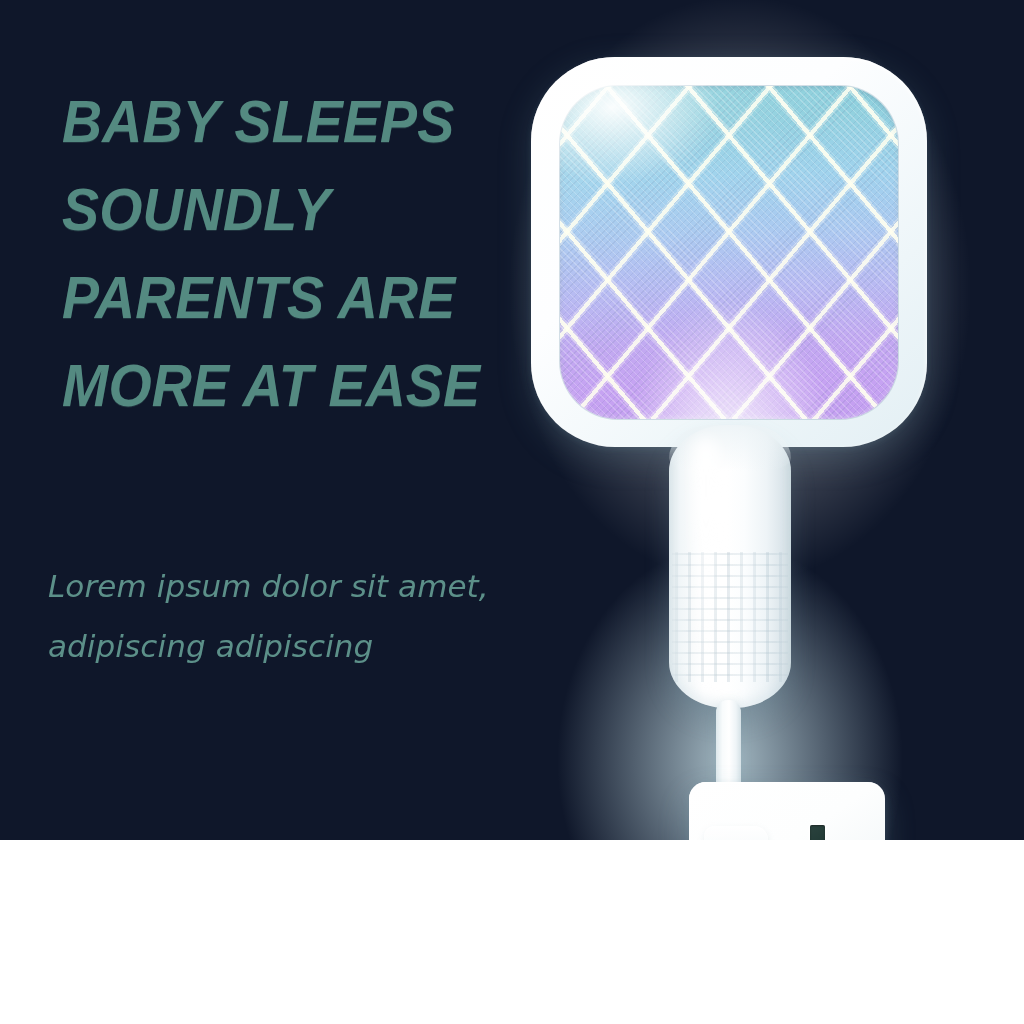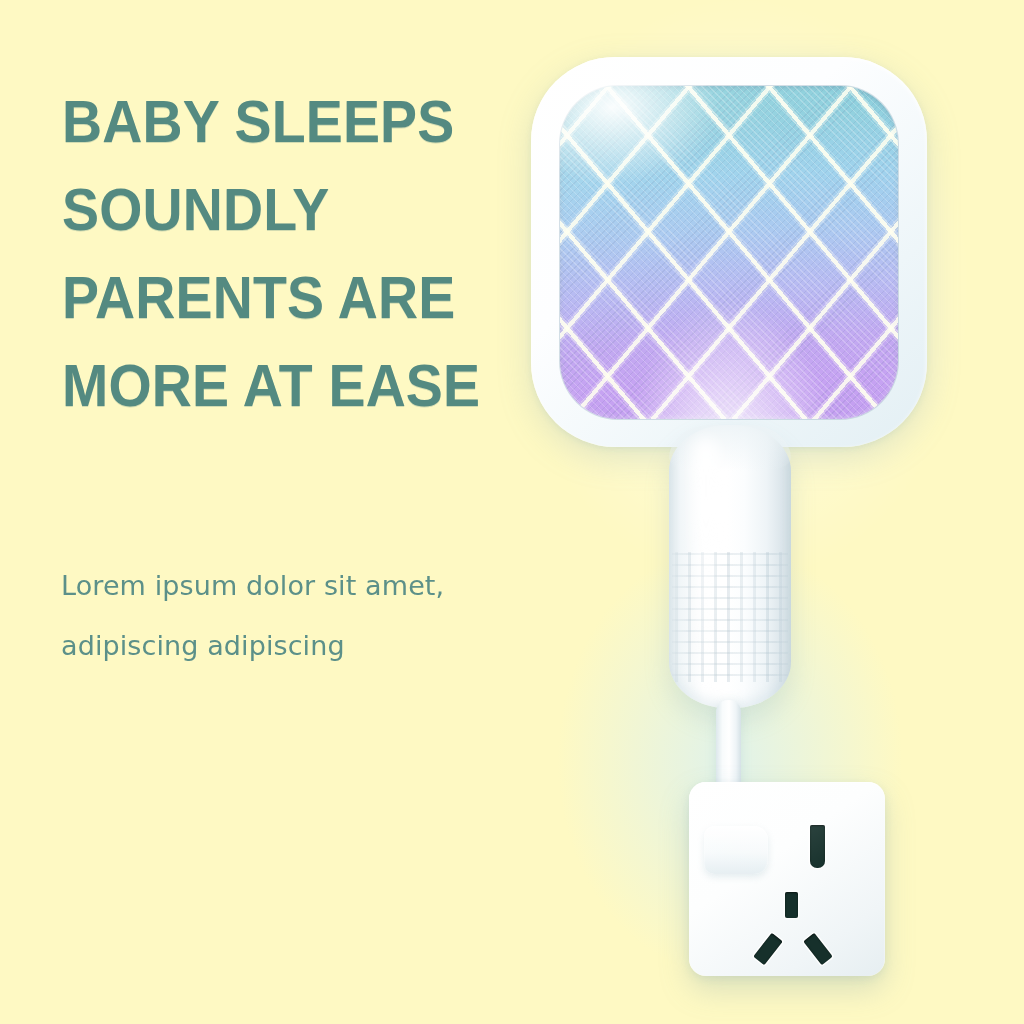--- a/index.html
+++ b/index.html
@@ -4,24 +4,25 @@
 <title>Bug Zapper Racket Product Banner</title>
 <style>
   html, body {
     margin: 0;
     padding: 0;
     background: #ffffff;
   }
   #canvas {
     position: relative;
     width: 1024px;
-    height: 1024px;
+    height: 840px;
     overflow: hidden;
-    background: #fef9c3;
+    background: #0f172a;
     font-family: "Liberation Sans", sans-serif;
+    font-style: italic;
     -webkit-font-smoothing: antialiased;
   }
 
   
   .ambient-wash {
     position: absolute;
     left: 430px;
     top: 0px;
     width: 600px;
     height: 1024px;
@@ -46,25 +47,25 @@
     font-stretch: condensed;
     font-family: "Liberation Sans Narrow", "Liberation Sans", sans-serif;
     transform: scaleX(0.94);
     transform-origin: left top;
     text-shadow: 0 1px 0 rgba(80,130,122,0.25);
   }
   .headline .hl-line { display: block; white-space: nowrap; }
 
   .subhead {
     position: absolute;
-    left: 61px;
+    left: 48px;
     top: 556px;
     width: 520px;
     color: #5c9089;
-    font-size: 27px;
+    font-size: 31px;
     line-height: 60px;
     font-weight: 400;
     letter-spacing: 0.1px;
     font-family: "DejaVu Sans", sans-serif;
   }
   .subhead .sub-line { display: block; white-space: nowrap; }
 
   
   .racket-head {
     position: absolute;

